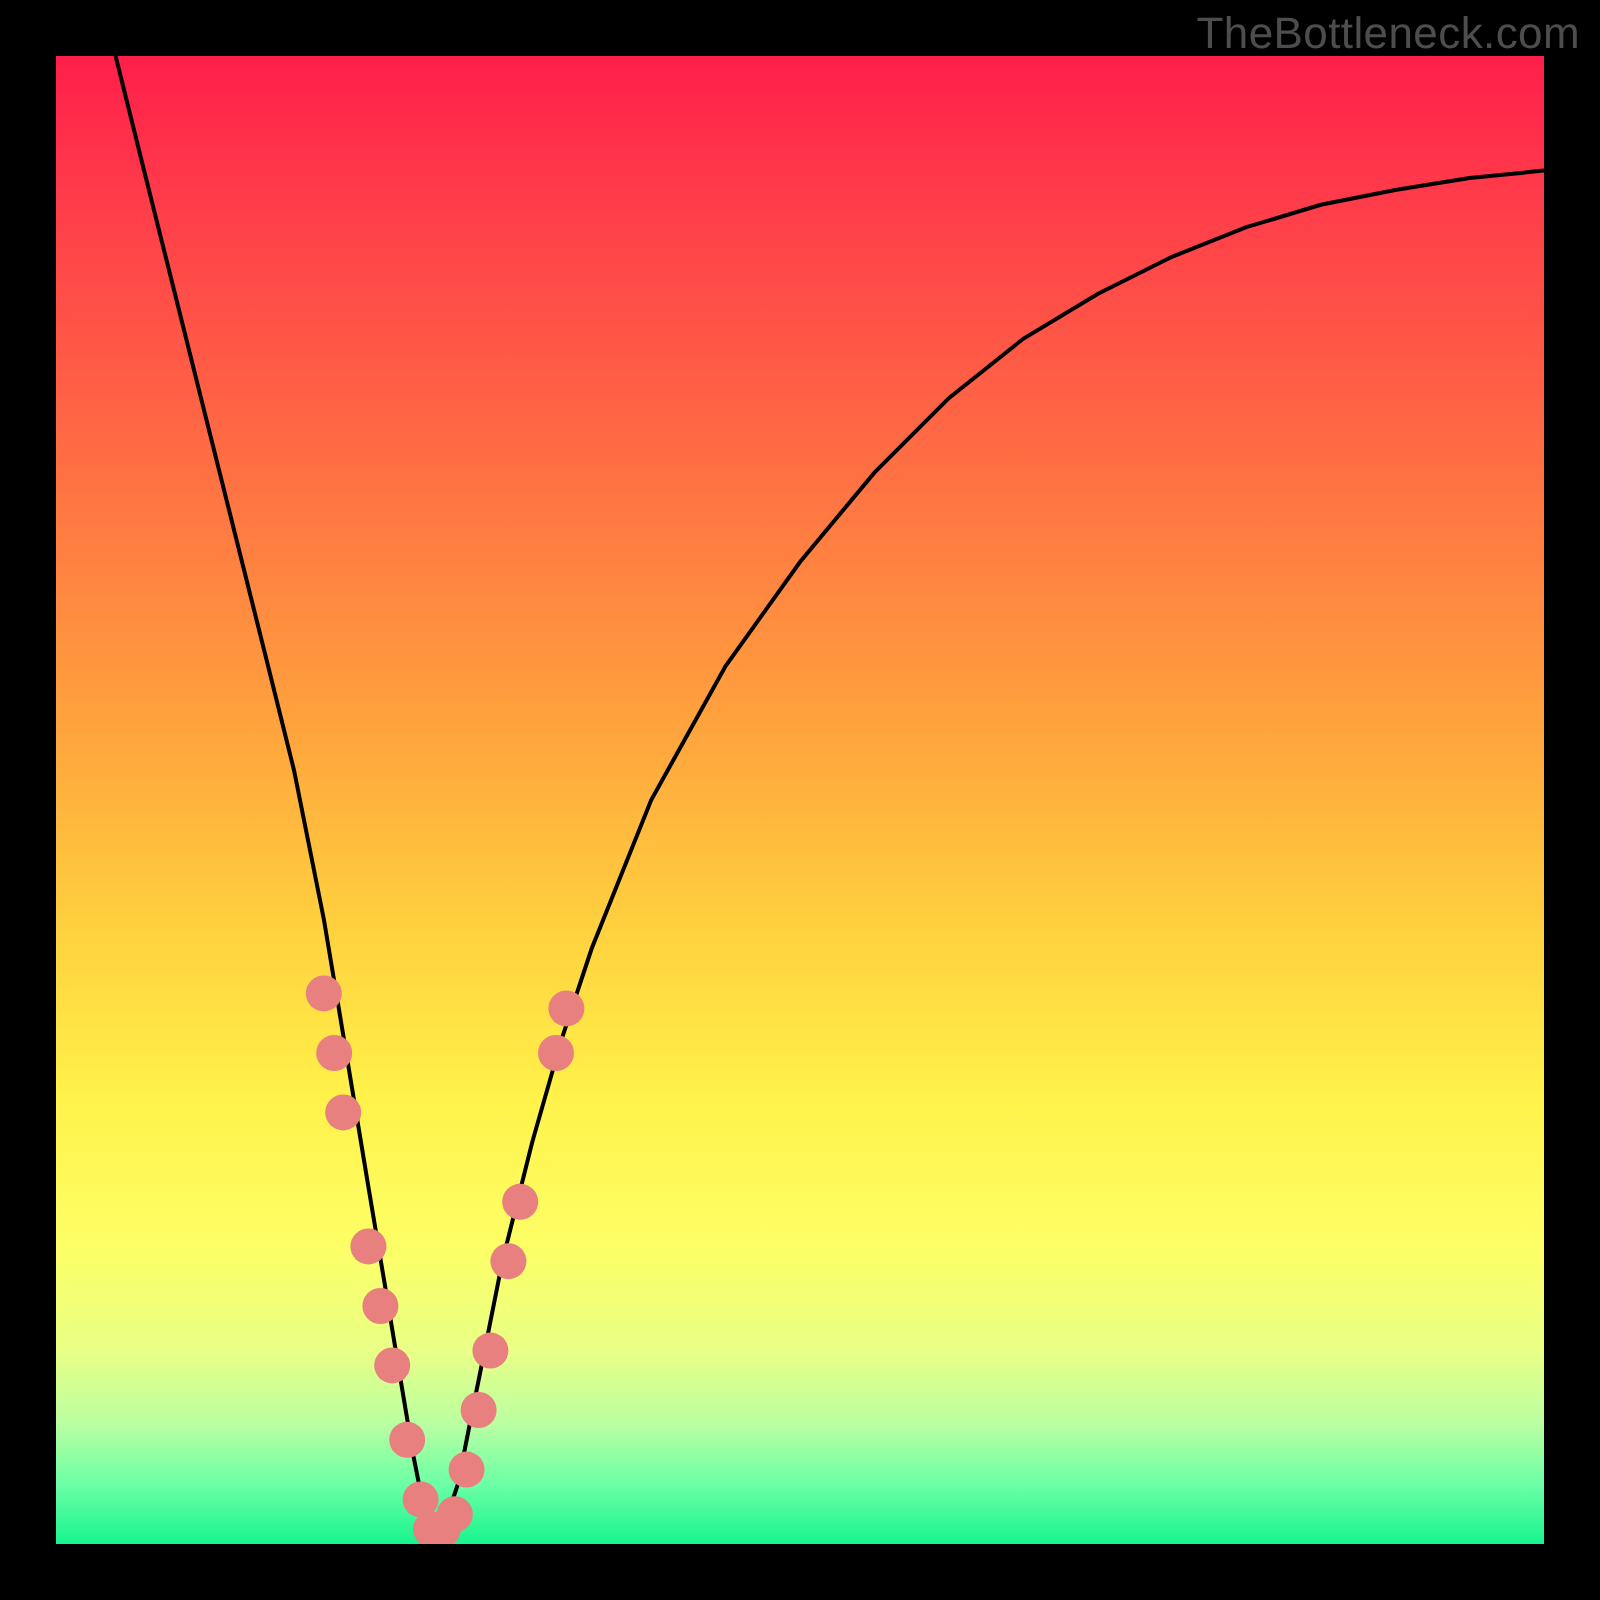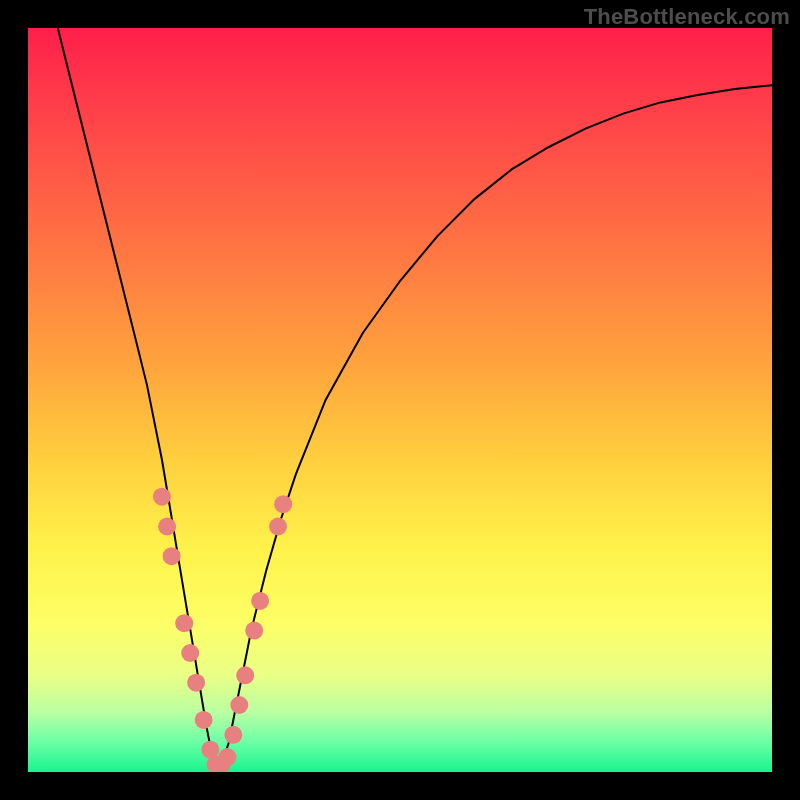--- a/index.html
+++ b/index.html
@@ -43,21 +43,21 @@
       #18f48e 100%
     );
   }
   .watermark {
     position: absolute;
     top: 4px;
     right: 10px;
     color: #4d4d4d;
     font-size: 22px;
     letter-spacing: 0.2px;
-    font-weight: 700;
+    font-weight: 400;
     pointer-events: none;
   }
   svg.overlay {
     position: absolute;
     inset: 0;
   }
   .curve {
     fill: none;
     stroke: #000;
     stroke-width: 2;

